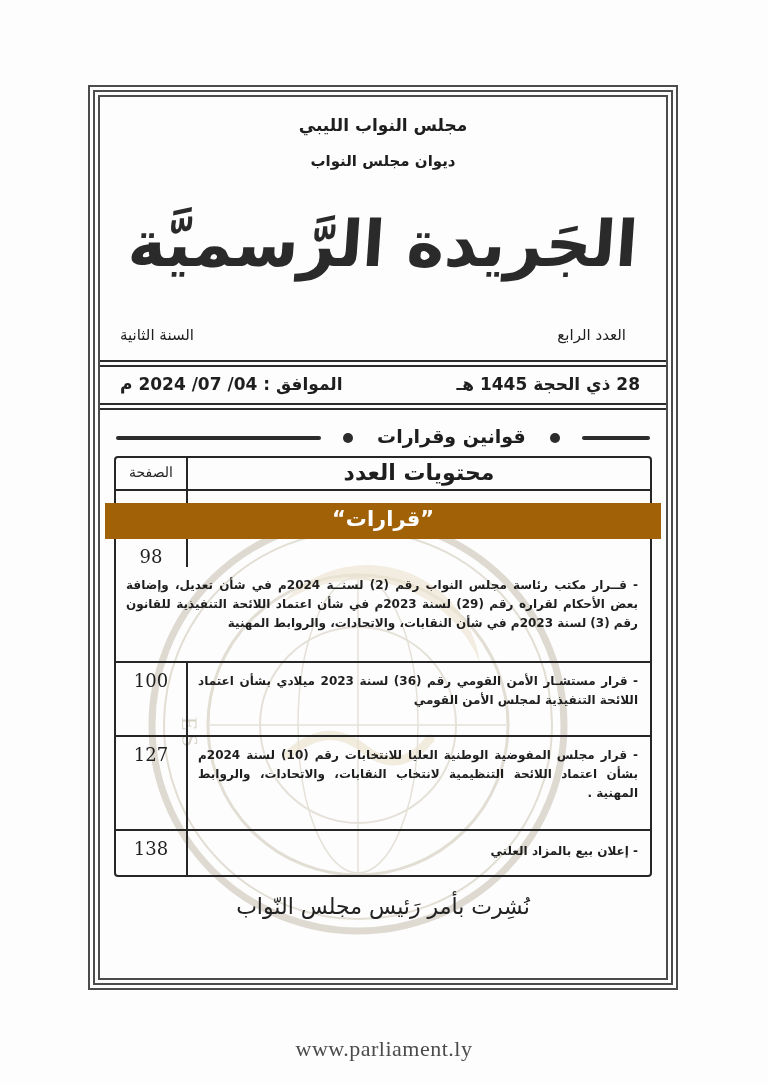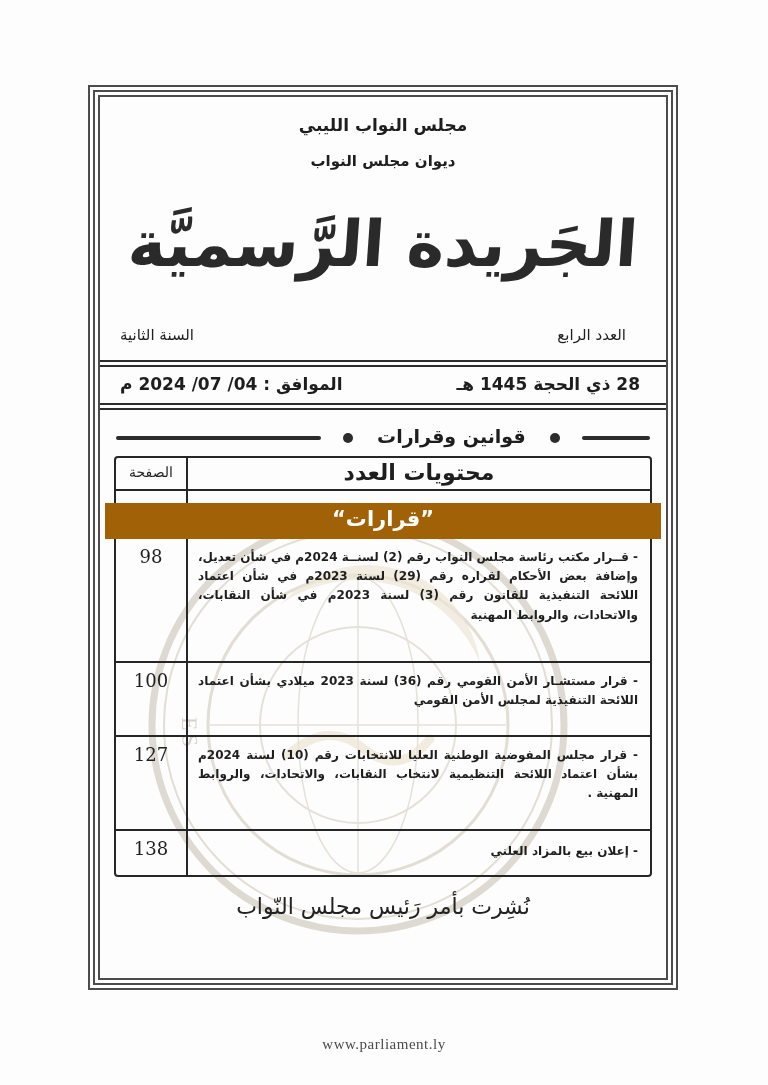--- a/index.html
+++ b/index.html
@@ -92,35 +92,35 @@
     font-weight:bold; font-size:21px; padding:4px 8px 8px;
     margin:0 -11px; position:relative; z-index:2;
   }
 
   .t-item .content-cell {
     padding:9px 12px 11px 10px;
     font-weight:bold; font-size:12px; line-height:1.6;
     text-align:justify;
   }
   .t-item + .t-item { border-top:2.5px solid #262626; }
-  .row-0 { min-height:122px; }
+  .row-0 { min-height:122px;flex-direction:column; }
   .row-1 { min-height:74px; }
   .row-2 { min-height:94px; }
   .row-3 { min-height:46px; }
   .row-3 .content-cell { padding-top:11px; }
 
   .published-line {
     text-align:center; font-size:22px; margin-top:17px; color:#222;
   }
 
   .footer-url {
     position:absolute; left:0; right:0; top:1036px;
     text-align:center; direction:ltr;
     font-family:"Liberation Serif","DejaVu Serif",serif;
-    font-size:15px; color:#4b4b4b; letter-spacing:0.5px;
+    font-size:22px; color:#4b4b4b; letter-spacing:0.5px;
   }
 </style>
 </head>
 <body>
 
 <div class="frame-outer">
   <div class="frame-mid">
     <div class="frame-inner">
 
       <svg class="watermark" viewBox="0 0 440 440">

